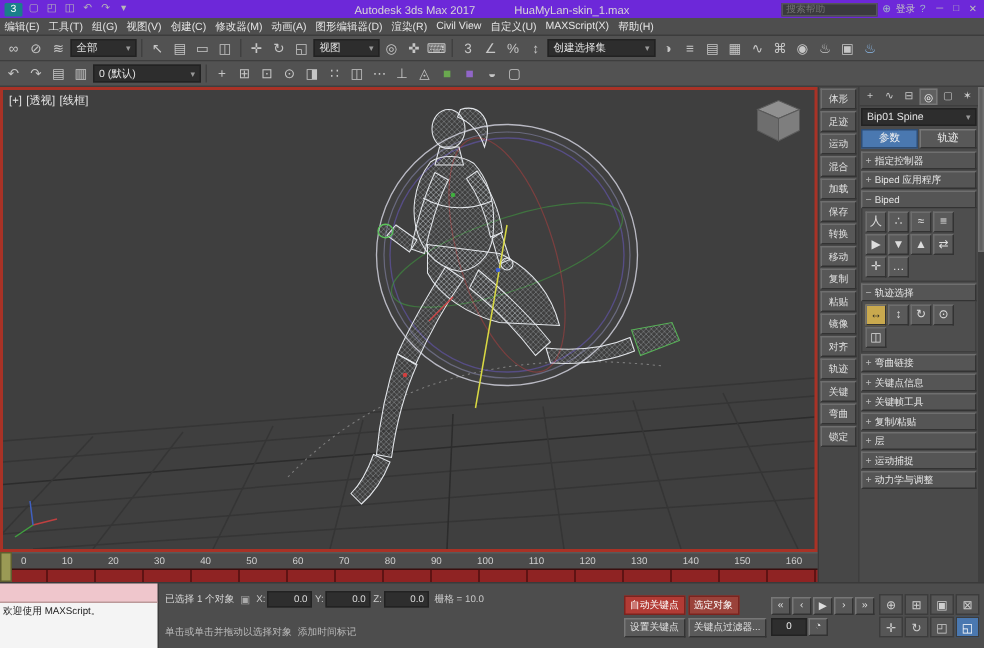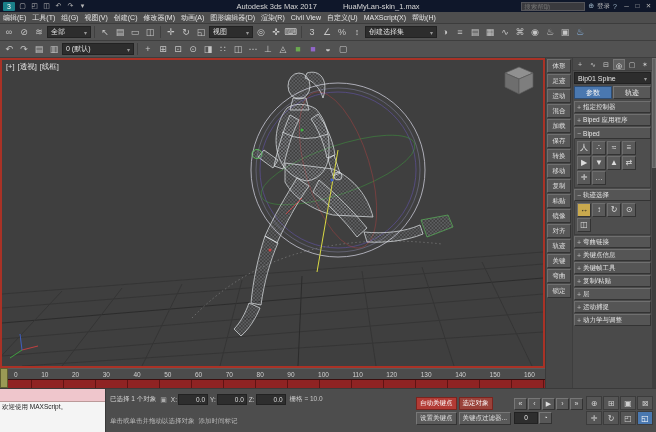--- a/index.html
+++ b/index.html
@@ -1,21 +1,21 @@
 <!DOCTYPE html>
 <html><head>
 <meta charset="utf-8">
 <style>
   * { box-sizing: border-box; margin: 0; padding: 0; }
   html,body { width:656px; height:432px; overflow:hidden; }
   body { font-family:"Liberation Sans","DejaVu Sans",sans-serif; background:#4a4a4a; color:#ddd; }
   .window { width:656px; height:432px; display:flex; flex-direction:column; }
 
   
-  .titlebar { height:12px; background:#0f172a; display:flex; align-items:center; gap:2px; padding:2px 3px; position:relative; flex:0 0 auto; }
+  .titlebar { height:12px; background:#6d28d9; display:flex; align-items:center; gap:2px; padding:2px 3px; position:relative; flex:0 0 auto; }
   .logo { width:12px; height:9px; background:#1a7f8a; color:#fff; font-size:7px; line-height:9px; text-align:center; border-radius:1px; }
   .qat { display:flex; gap:1px; }
   .qat-icon { width:11px; height:10px; font-size:7px; line-height:10px; text-align:center; color:#b8b8b8; }
   .title-text { position:absolute; left:50%; transform:translateX(-50%); display:flex; gap:26px; font-size:7.5px; color:#d6d6d6; white-space:nowrap; }
   .infocenter { margin-left:auto; display:flex; align-items:center; gap:3px; }
   .search { width:64px; height:9px; background:#3a3a3e; border:1px solid #55555a; color:#ccc; font-size:6.5px; padding:0 2px; font-family:inherit; }
   .ic-icon { font-size:7px; color:#9fb6c8; }
   .signin { font-size:6.5px; color:#c2c2c2; }
   .winbtns { display:flex; gap:2px; margin-left:3px; }
   .winbtn { font-size:6.5px; color:#bbb; width:9px; text-align:center; }

